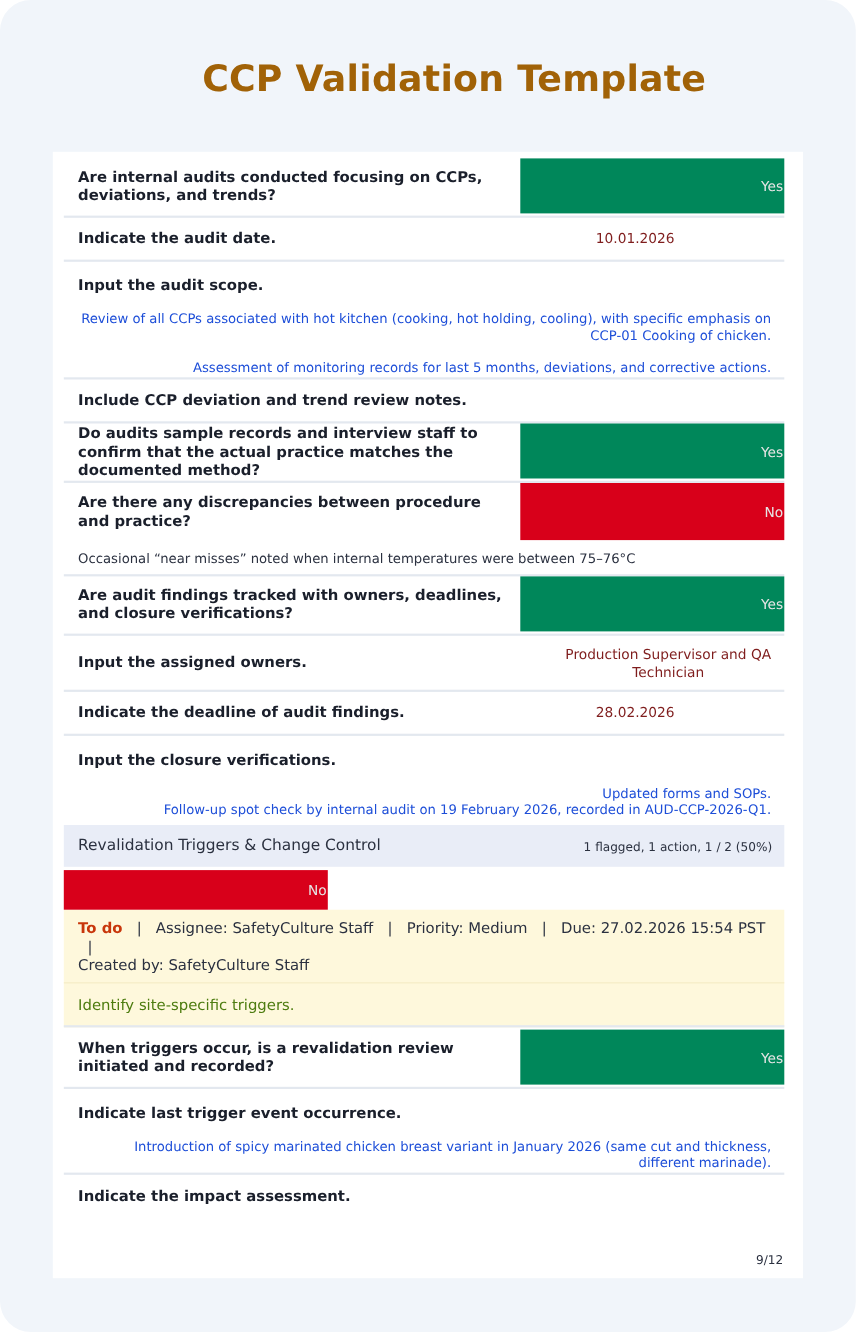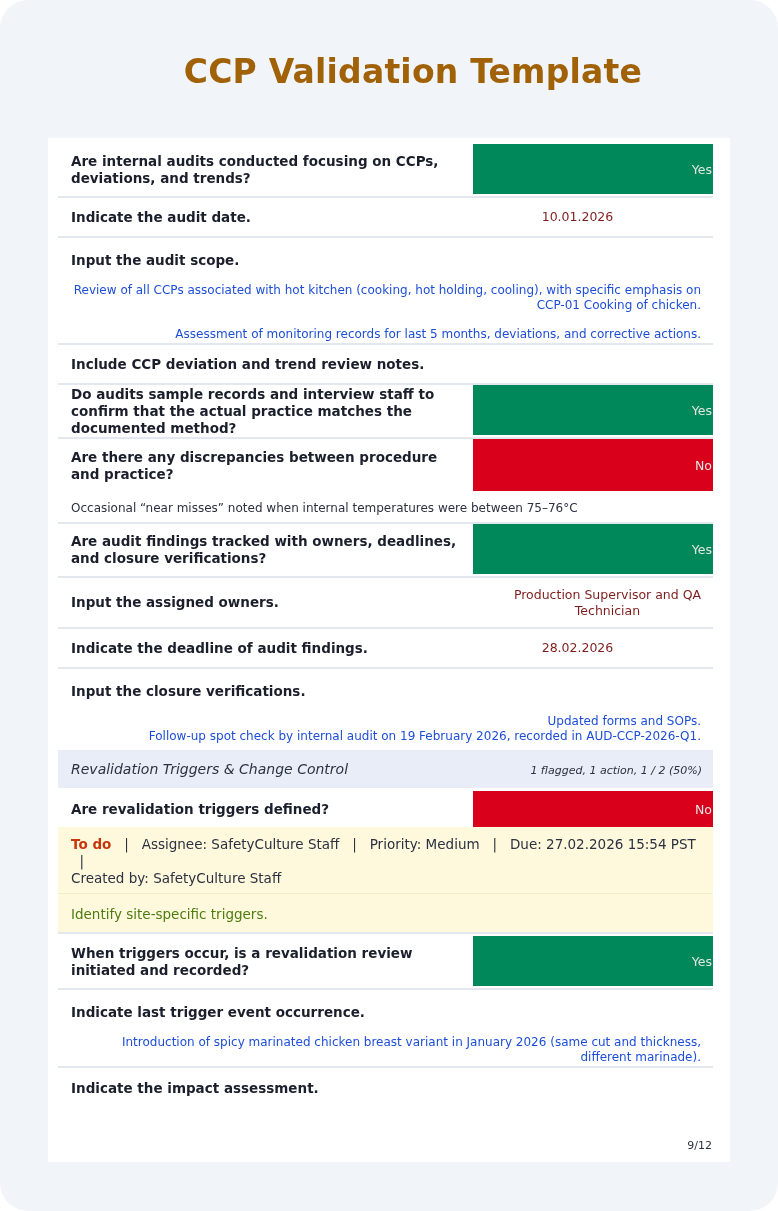--- a/index.html
+++ b/index.html
@@ -41,21 +41,20 @@
     }
     .text-row { padding: 14px 0 1px 0; }
     .text-row .q { margin-bottom: 14px; }
     .body-text { padding-left: 13px; padding-right: 12px; font-size: 12px; line-height: 15px; color: #1d4ed8; text-align: right; }
     .body-text p + p { margin-top: 14px; }
     .note { padding: 8px 13px 6px 13px; font-size: 12px; line-height: 15px; color: #2b3140; border-bottom: 2px solid #e3e8ef; }
     .section {
       display: flex; align-items: center; justify-content: space-between;
       background: #e9edf7; height: 38px; padding: 0 11px 0 13px;
       margin-top: 6px;
-      font-style: italic;
     }
     .section-title { font-size: 14px; color: #2b3140; }
     .section-stats { font-size: 11px; color: #2b3140; padding-top: 3px; }
     .action {
       background: #fef8dc; border-bottom: 2px solid #e3e8ef;
     }
     .action-meta { padding: 9px 13px 6px 13px; font-size: 13.5px; line-height: 17px; color: #2b3140; border-bottom: 1px solid #f4ecc4; }
     .action-status { color: #c8360b; font-weight: bold; }
     .action-desc { padding: 12px 13px 10px 13px; font-size: 13.5px; color: #4d7c0f; }
     .pagenum { position: absolute; right: 18px; bottom: 10px; font-size: 11px; color: #2b3140; }
@@ -122,21 +121,20 @@
         <div class="body-text" style="white-space:pre-line">Updated forms and SOPs.
 Follow-up spot check by internal audit on 19 February 2026, recorded in AUD-CCP-2026-Q1.</div>
       </div>
 
       <div class="section">
         <span class="section-title">Revalidation Triggers &amp; Change Control</span>
         <span class="section-stats">1 flagged, 1 action, 1 / 2 (50%)</span>
       </div>
 
       <div class="yn-row" style="min-height:36px; margin-top:3px">
-        <div class="q">Are revalidation triggers defined?</div>
         <div class="ans no" style="margin-bottom:0">No</div>
       </div>
       <div class="action">
         <div class="action-meta">
           <span class="action-status">To do</span>
           <span>&nbsp;&nbsp;<span>|</span>&nbsp;&nbsp;</span>
           <span>Assignee: SafetyCulture Staff</span>
           <span>&nbsp;&nbsp;<span>|</span>&nbsp;&nbsp;</span>
           <span>Priority: Medium</span>
           <span>&nbsp;&nbsp;<span>|</span>&nbsp;&nbsp;</span>

